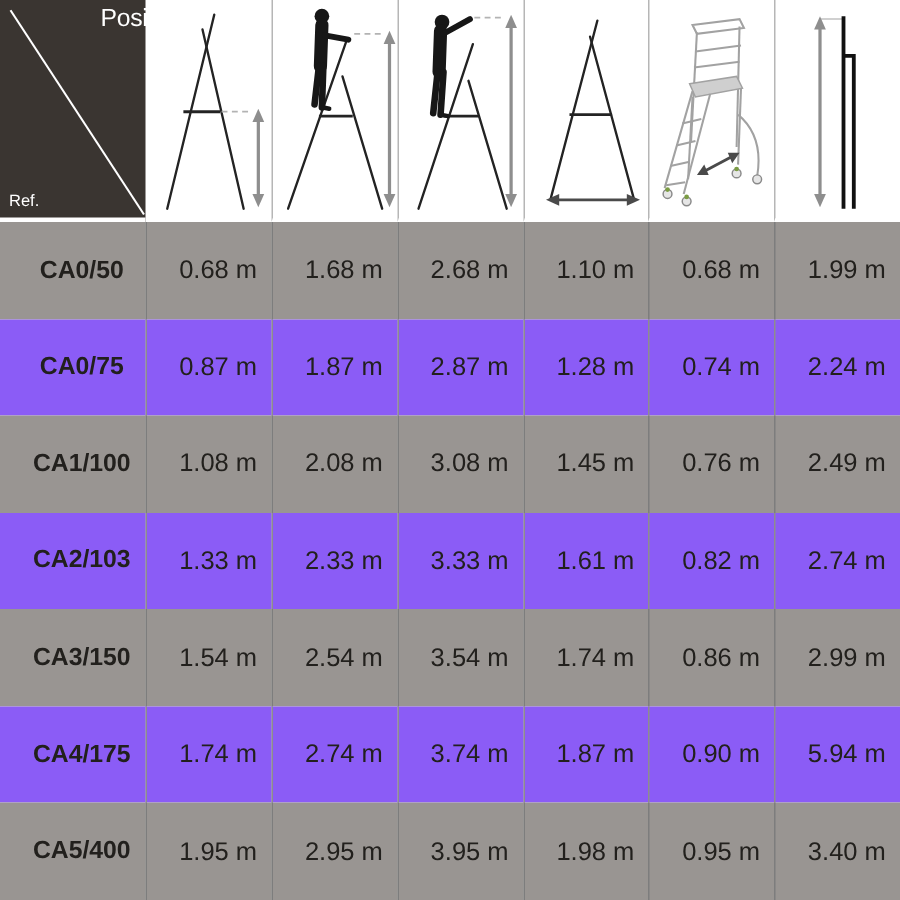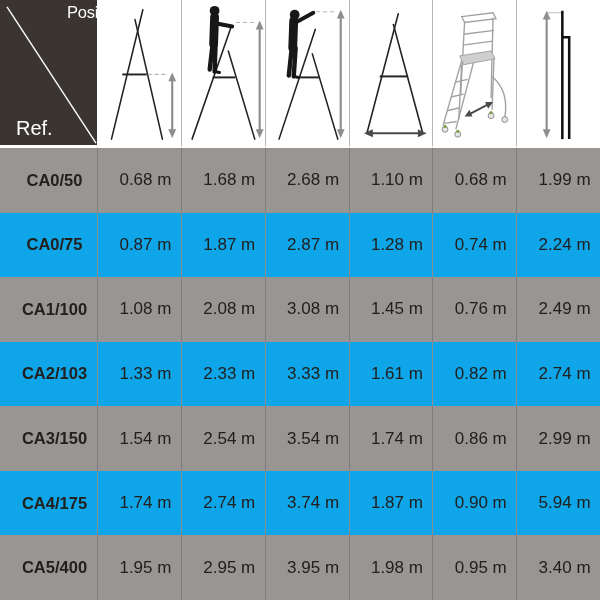--- a/index.html
+++ b/index.html
@@ -12,36 +12,36 @@
     grid-template-rows:148px repeat(7, 1fr);
     background:#fff;
   }
   
   .corner {
     position:relative; background:#3a3531; color:#fff;
     border-bottom:3px solid #fff;
   }
   .corner svg { position:absolute; inset:0; width:100%; height:100%; }
   .corner .pos  { position:absolute; top:3px;  left:21px; font-size:16.5px; letter-spacing:-0.2px;margin-left:46px; }
-  .corner .refl { position:absolute; bottom:5px; left:16px; font-size:20px; }
+  .corner .refl { position:absolute; bottom:5px; left:6px; font-size:11px; }
   .icon-cell {
     background:#fff; border-left:1px solid #b6b6b6; border-bottom:3px solid #fff;
     display:flex; align-items:center; justify-content:center; overflow:hidden;
   }
   .icon-cell.first { border-left:none; }
   .icon-cell svg { width:100%; height:100%; display:block; }
   
   .row { display:contents; }
   .cell {
     display:flex; align-items:center; justify-content:center;
     font-size:17px; color:#22201d; border-left:1px solid #7d7d7d;padding-left:12px;
   }
   .cell.refcell { font-weight:bold; font-size:16.5px; border-left:none; }
   .row.shade .cell { background:#999592; }
-  .row.plain .cell { background:#0ea5e9; border-left-color:#8d8d8d; }
+  .row.plain .cell { background:#8b5cf6; border-left-color:#8d8d8d; }
   .row.plain .cell.refcell { border-left:none; }
   
   .ln   { stroke:#232323; stroke-width:1.6; fill:none; stroke-linecap:round; }
   .rung { stroke:#232323; stroke-width:2;   fill:none; }
   .dash { stroke:#b3b3b3; stroke-width:1.2; stroke-dasharray:4 3; fill:none; }
   .arr  { stroke:#8e8e8e; stroke-width:2.2; fill:none; }
   .arrh { fill:#8e8e8e; }
   .sil  { fill:#171717; }
   .silln{ stroke:#171717; fill:none; stroke-linecap:round; }
   .lad5 { stroke:#a2a2a2; stroke-width:1.4; fill:none; }

